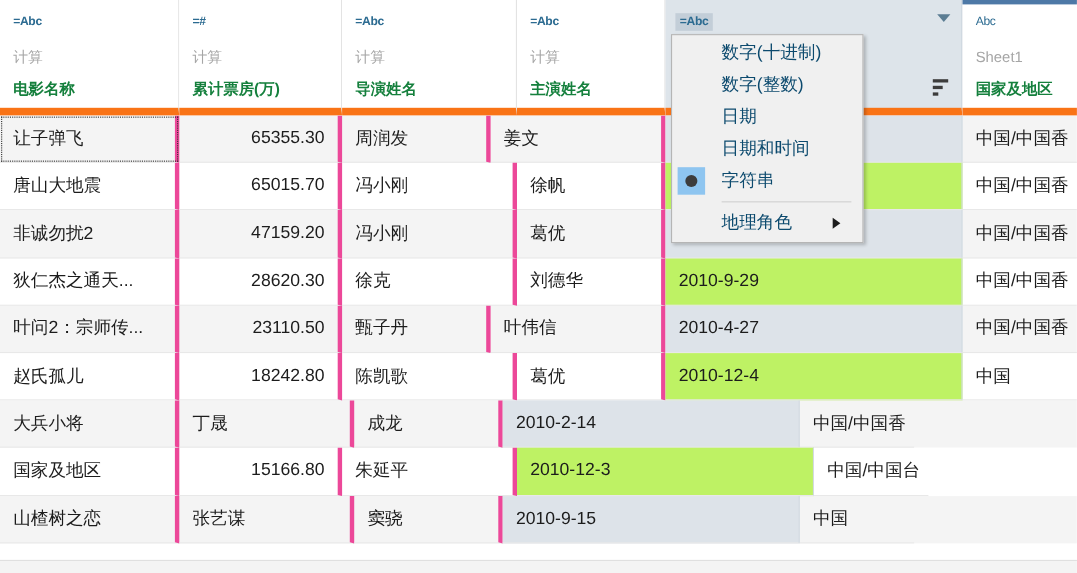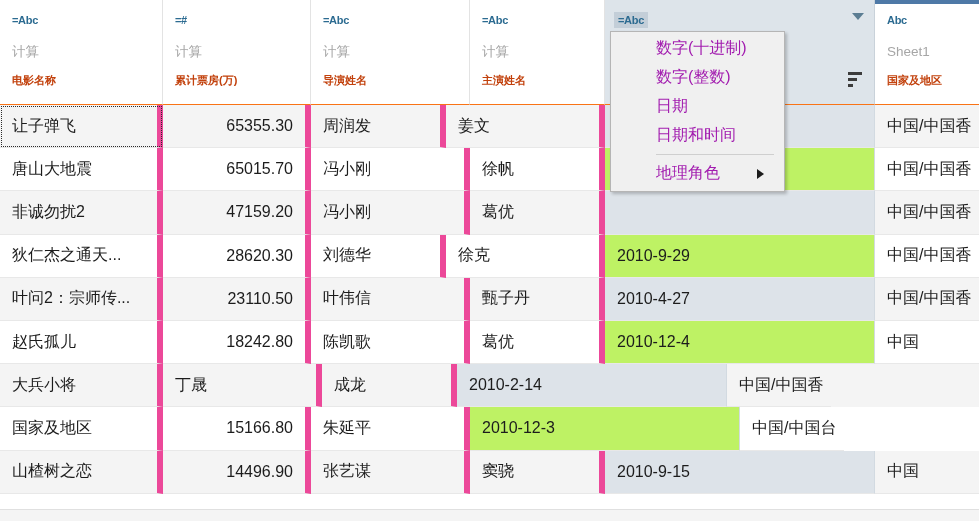--- a/index.html
+++ b/index.html
@@ -21,21 +21,21 @@
     top: 0; left: 0;
     width: 979px; height: 105px;
     display: flex;
     background: #ffffff;
   }
   .hcol {
     position: relative;
     height: 105px;
     background: #ffffff;
     border-right: 1px solid #e3e3e3;
-    border-bottom: 1px solid #f97316;
+    border-bottom: 7px solid #f97316;
     padding: 10px 12px 0 12px;
     flex: 0 0 auto;
     overflow: hidden;
   }
   .hcol.selected {
     background: #dde4ea;
     border-right: 1px solid #c9d2da;
   }
   .hcol.lastcol {
     border-top: 4px solid #4e79a7;
@@ -49,33 +49,33 @@
     letter-spacing: -0.3px;
     line-height: 14px;
     height: 16px;
     display: inline-block;
   }
   .hcol.selected .dtype {
     background: #c3ced8;
     padding: 1px 4px;
     margin-left: -3px;
   }
-  .hcol.lastcol .dtype { font-weight: bold; text-align: center; }
+  .hcol.lastcol .dtype { font-weight: normal; text-align: center; }
   .calc-lbl {
     margin-top: 14px;
     font-size: 13.5px;
     color: #a6a6a6;
     line-height: 18px;
     height: 20px;
   }
   .field-name {
     margin-top: 6px;
-    font-size: 11px;
+    font-size: 14px;
     font-weight: bold;
-    color: #c2410c;
+    color: #15803d;
     line-height: 22px;
     white-space: nowrap;
   }
   .caret {
     position: absolute;
     right: 10px; top: 13px;
     width: 0; height: 0;
     border-left: 6px solid transparent;
     border-right: 6px solid transparent;
     border-top: 7px solid #5b7d93;
@@ -106,21 +106,21 @@
   .row { display: flex; height: 43.2px; }
   .row.odd  { background: #f4f4f4; }
   .row.even { background: #ffffff; }
   .cell {
     height: 43.2px;
     display: flex;
     align-items: center;
     padding: 0 12px;
     font-size: 16px;
     color: #1c1c1c;
-    border-right: 6px solid #ec4899;
+    border-right: 4px solid #ec4899;
     border-bottom: 1px solid #e8e8e8;
     flex: 0 0 auto;
     overflow: hidden;
     white-space: nowrap;
   }
   .cell.num { justify-content: flex-end; }
   .cell.hl { background: #dde3e9; border-right: 1px solid #d2dae1; }
   .row.even .cell.hl { background: #bef264; }
   .cell.lastcell { border-right: none; }
   .cell.cursor {
@@ -138,21 +138,21 @@
     box-shadow: 2px 2px 3px rgba(0,0,0,0.22);
     padding: 2px 0 3px 0;
     z-index: 40;
   }
   .menu-item {
     position: relative;
     height: 29px;
     display: flex;
     align-items: center;
     font-size: 16px;
-    color: #a21caf;
+    color: #0c4a6e;
     padding-left: 45px;
     white-space: nowrap;
   }
   .radio-box {
     position: absolute;
     left: 5px; top: 2px;
     width: 25px; height: 25px;
     background: #8ec5f0;
     display: flex;
     align-items: center;
@@ -258,31 +258,31 @@
       <div class="cell num" style="width:148px">47159.20</div>
       <div class="cell" style="width:159px">冯小刚</div>
       <div class="cell" style="width:135px">葛优</div>
       <div class="cell hl" style="width:270px"></div>
       <div class="cell lastcell" style="width:104px">中国/中国香</div>
     </div>
 
     <div class="row even">
       <div class="cell" style="width:163px">狄仁杰之通天...</div>
       <div class="cell num" style="width:148px">28620.30</div>
+      <div class="cell" style="width:159px">徐克</div>
       <div class="cell" style="width:135px">刘德华</div>
-      <div class="cell" style="width:159px">徐克</div>
       <div class="cell hl" style="width:270px">2010-9-29</div>
       <div class="cell lastcell" style="width:104px">中国/中国香</div>
     </div>
 
     <div class="row odd">
       <div class="cell" style="width:163px">叶问2：宗师传...</div>
       <div class="cell num" style="width:148px">23110.50</div>
+      <div class="cell" style="width:135px">甄子丹</div>
       <div class="cell" style="width:159px">叶伟信</div>
-      <div class="cell" style="width:135px">甄子丹</div>
       <div class="cell hl" style="width:270px">2010-4-27</div>
       <div class="cell lastcell" style="width:104px">中国/中国香</div>
     </div>
 
     <div class="row even">
       <div class="cell" style="width:163px">赵氏孤儿</div>
       <div class="cell num" style="width:148px">18242.80</div>
       <div class="cell" style="width:159px">陈凯歌</div>
       <div class="cell" style="width:135px">葛优</div>
       <div class="cell hl" style="width:270px">2010-12-4</div>
@@ -300,21 +300,20 @@
     <div class="row even">
       <div class="cell" style="width:163px">国家及地区</div>
       <div class="cell num" style="width:148px">15166.80</div>
       <div class="cell" style="width:159px">朱延平</div>
       <div class="cell hl" style="width:270px">2010-12-3</div>
       <div class="cell lastcell" style="width:104px">中国/中国台</div>
     </div>
 
     <div class="row odd">
       <div class="cell" style="width:163px">山楂树之恋</div>
-      <div class="cell num" style="width:148px">14496.90</div>
       <div class="cell" style="width:159px">张艺谋</div>
       <div class="cell" style="width:135px">窦骁</div>
       <div class="cell hl" style="width:270px">2010-9-15</div>
       <div class="cell lastcell" style="width:104px">中国</div>
     </div>
 
   </div>
 
   <div class="bottom-strip"></div>
 
@@ -324,20 +323,26 @@
     </div>
     <div class="menu-item">
       <span>数字(整数)</span>
     </div>
     <div class="menu-item">
       <span>日期</span>
     </div>
     <div class="menu-item">
       <span>日期和时间</span>
     </div>
+    <div class="menu-item">
+      <span class="radio-box">
+        <span class="radio-dot"></span>
+      </span>
+      <span>字符串</span>
+    </div>
     <div class="menu-sep"></div>
     <div class="menu-item">
       <span>地理角色</span>
       <span class="submenu-arrow"></span>
     </div>
   </div>
 
 </div>
 
 </body></html>

